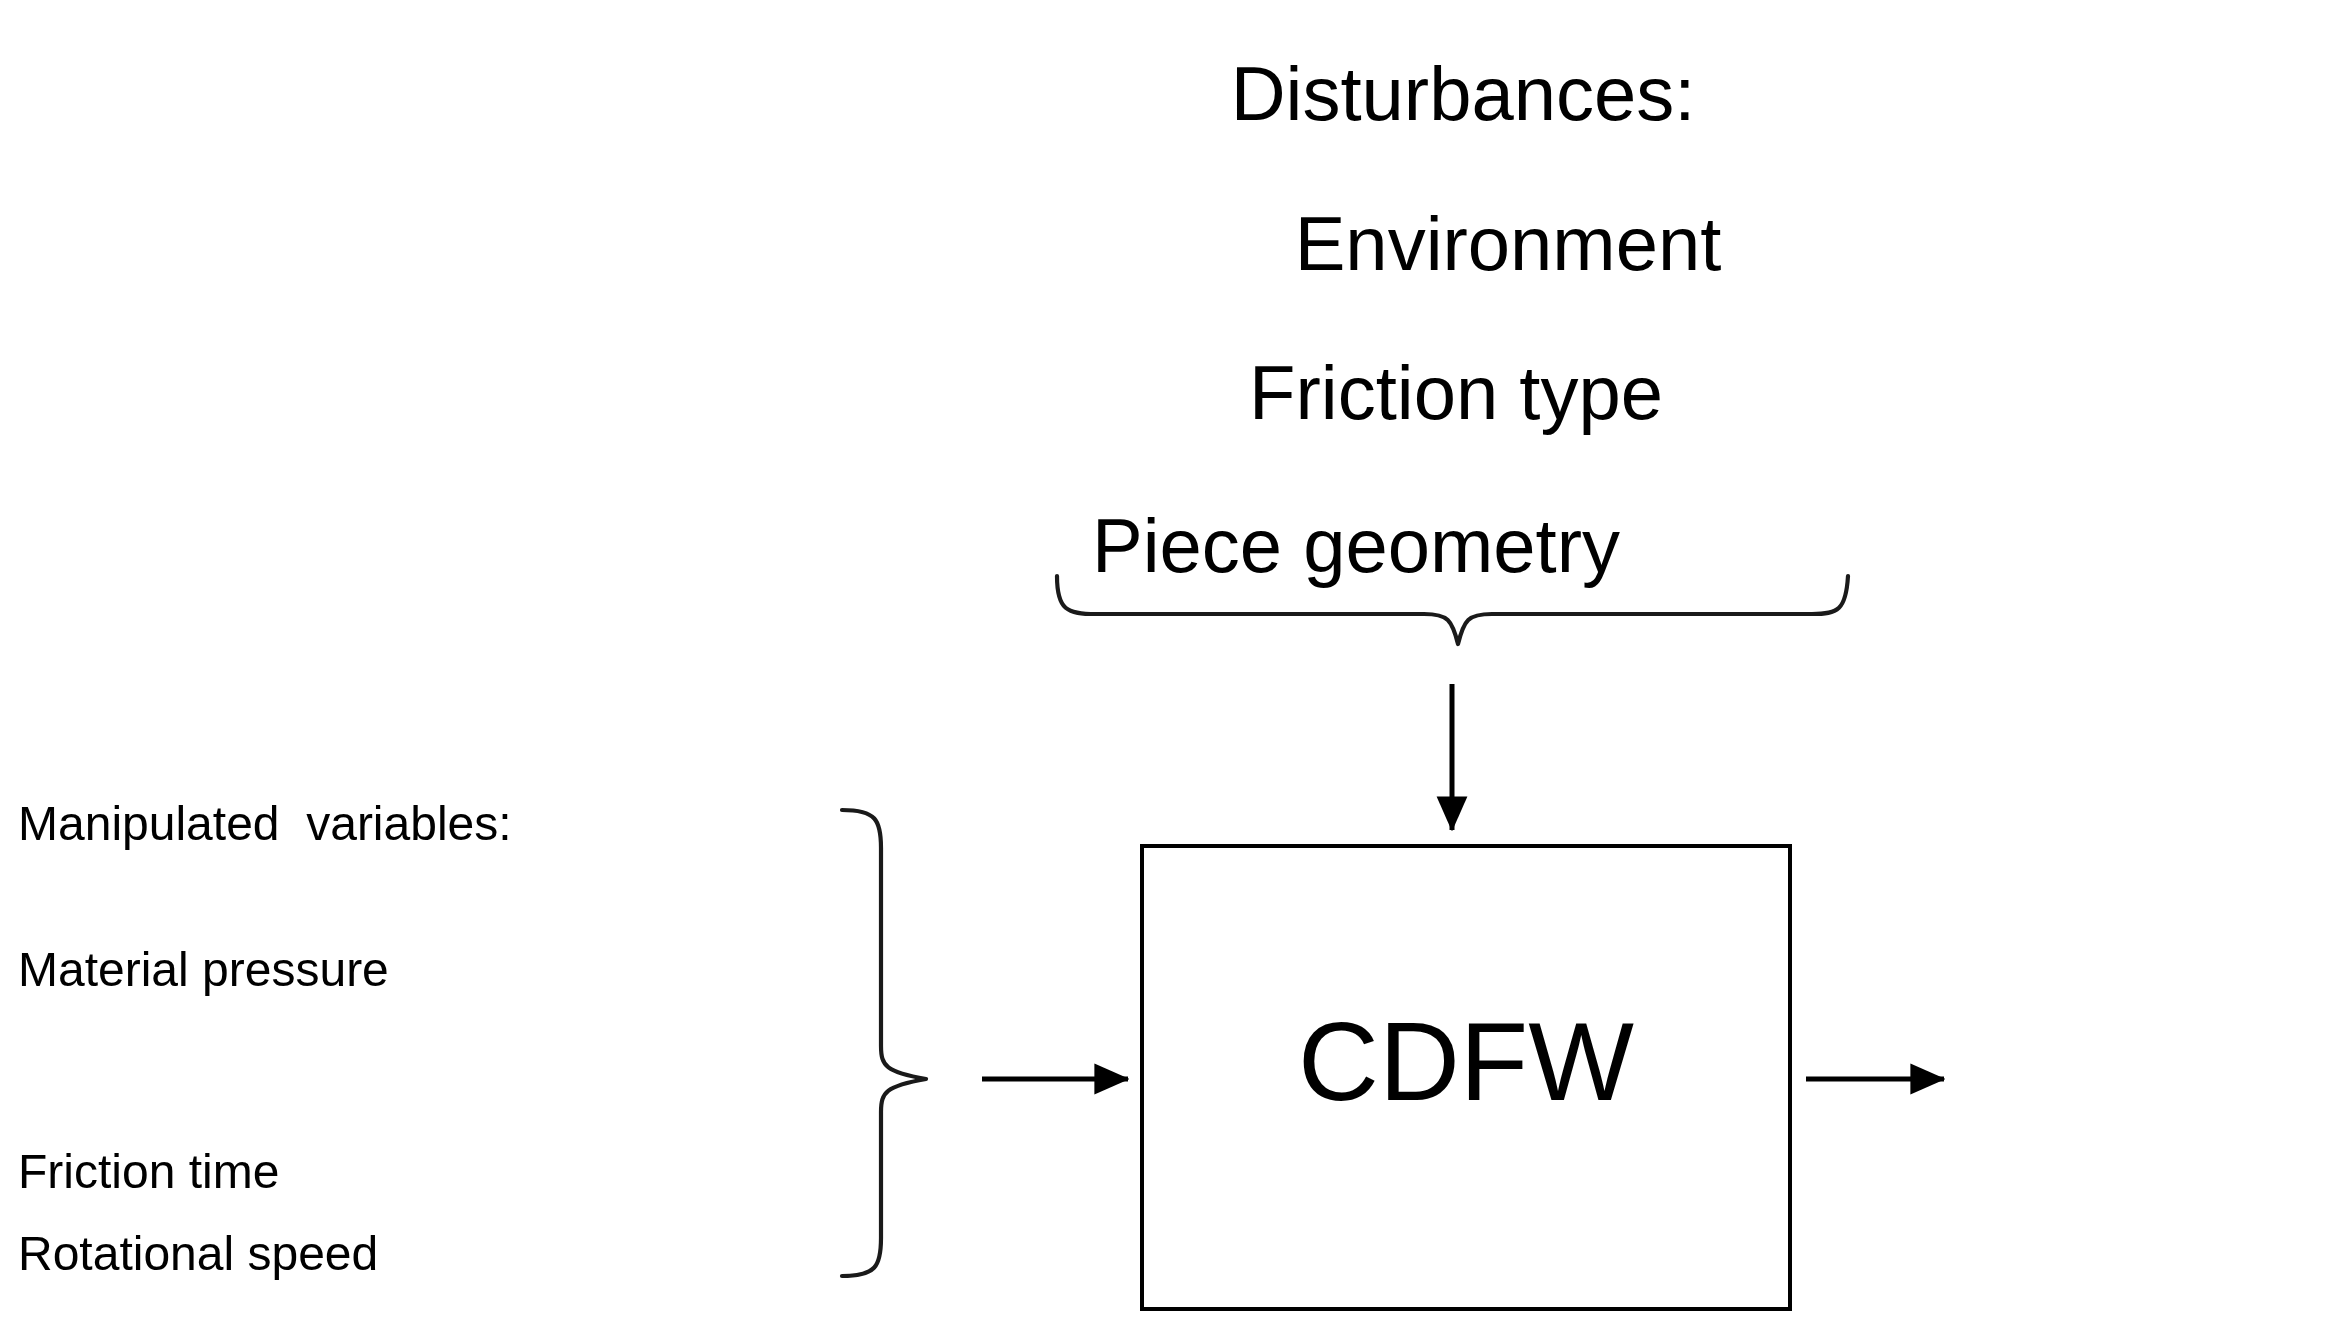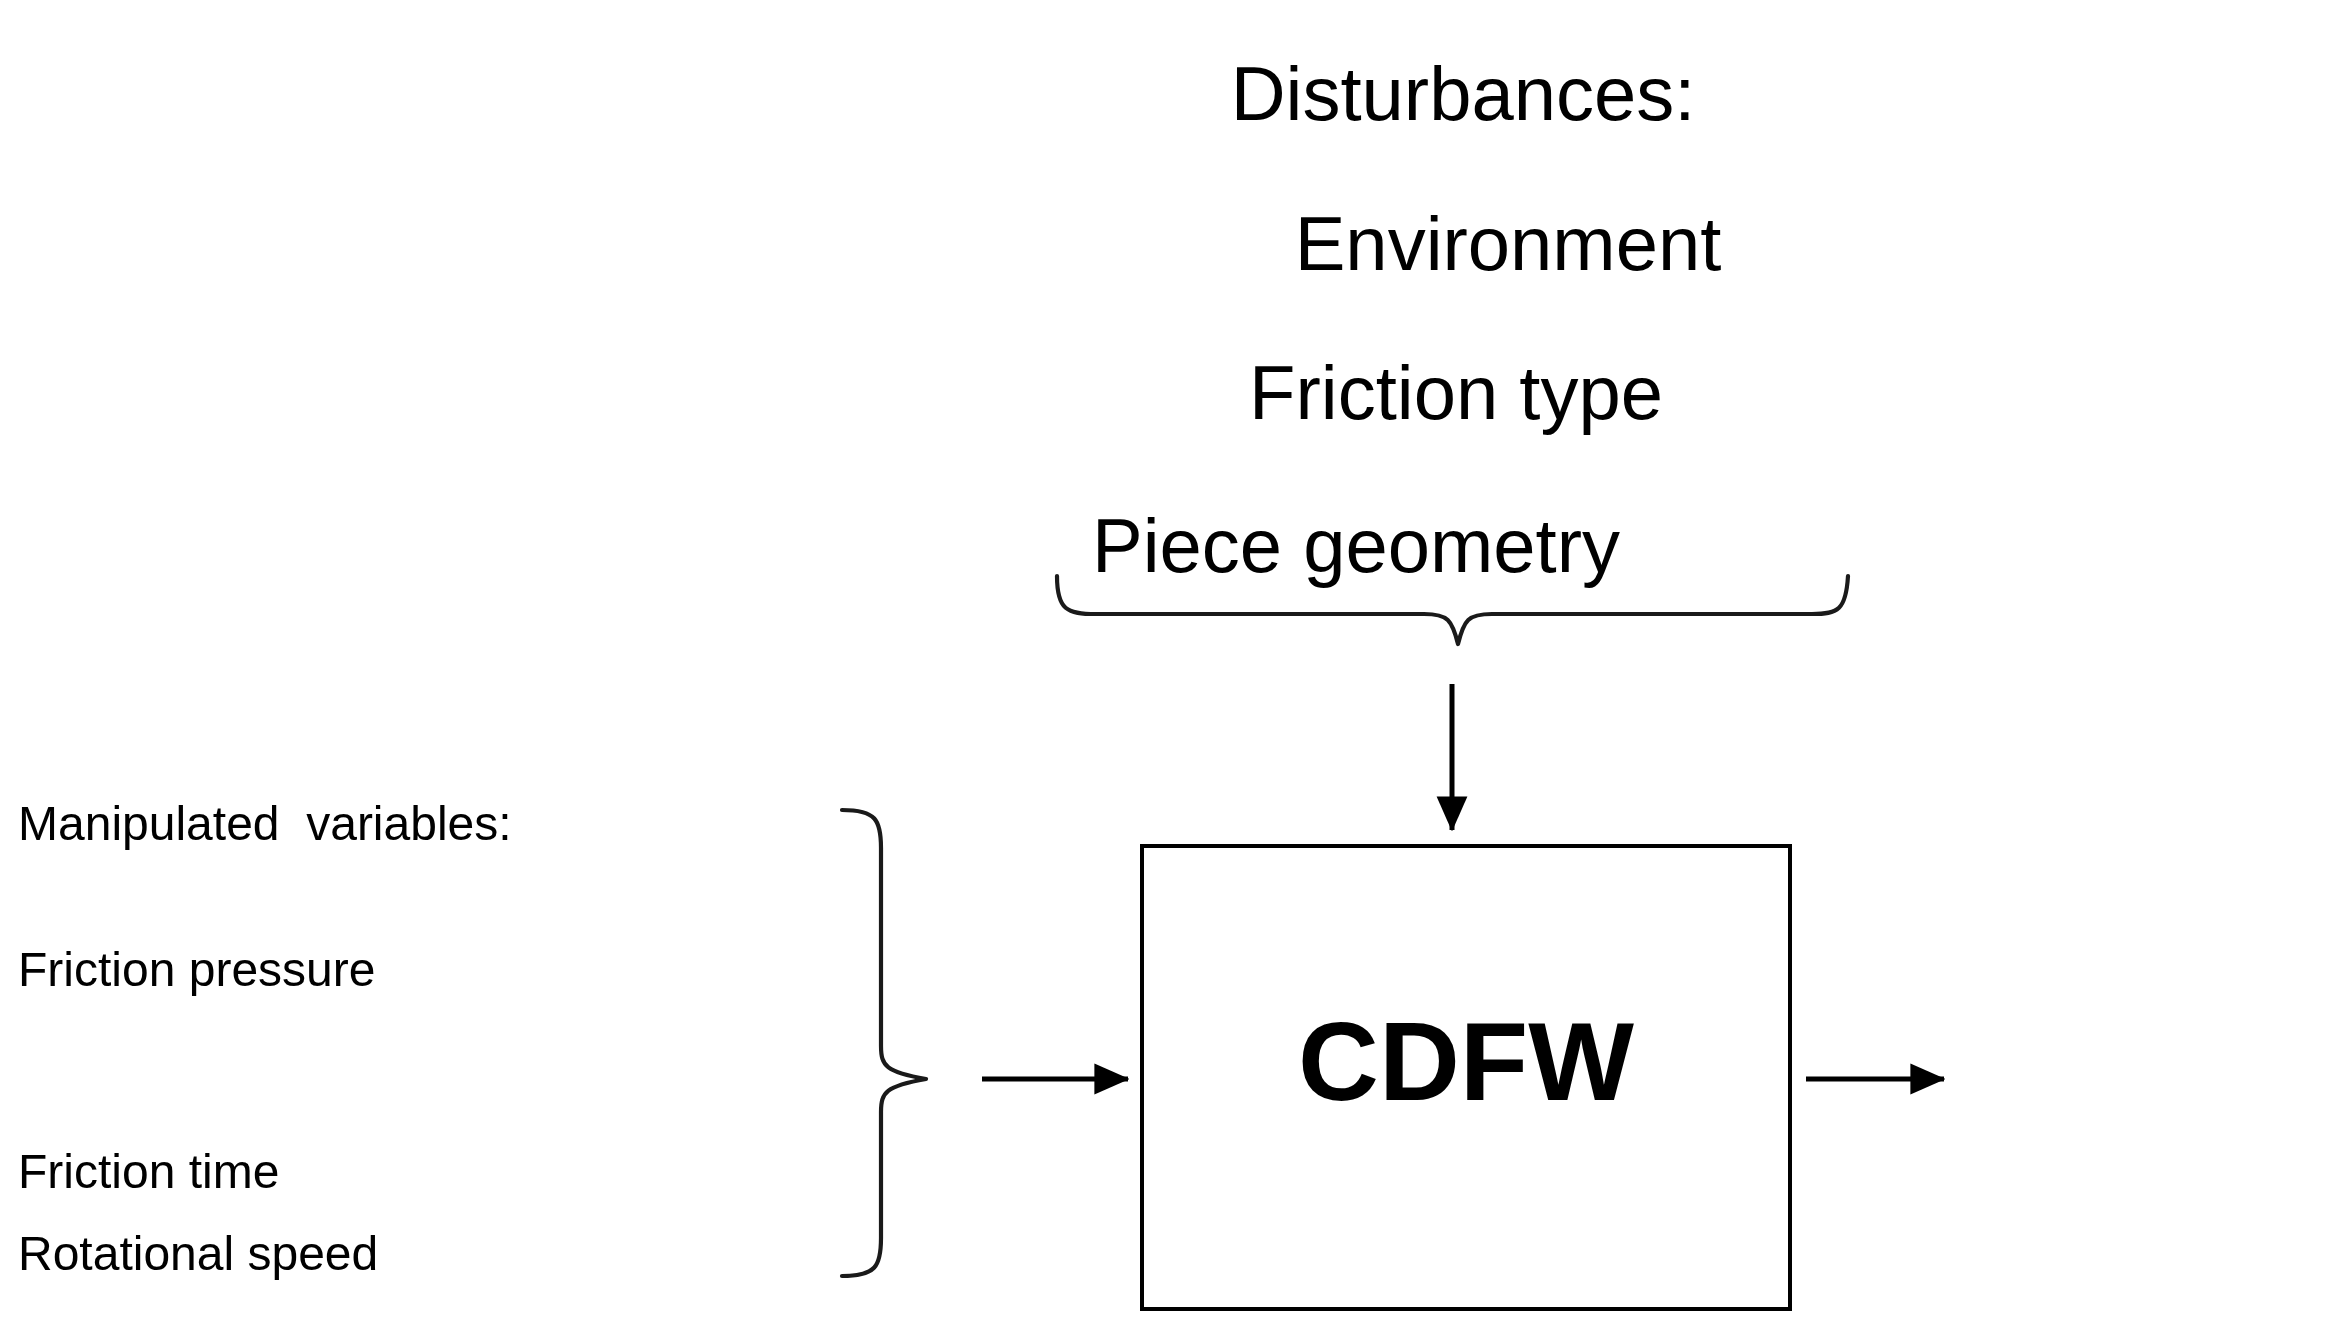--- a/index.html
+++ b/index.html
@@ -61,21 +61,21 @@
     box-sizing: border-box;
     border: 4px solid #000000;
     background: #ffffff;
   }
   #process-label {
     position: absolute;
     left: 1466px;
     top: 958px;
     transform: translateX(-50%);
     font-size: 112px;
-    font-weight: 700;
+    font-weight: 400;
     letter-spacing: 0px;
   }
 
   
   #output-label {
     left: 2018px;
     top: 962px;
     font-size: 76px;
   }
 
@@ -96,21 +96,21 @@
 
   <div>
     <div class="txt dist-line" id="dist-0">Disturbances:</div>
     <div class="txt dist-line" id="dist-1">Environment</div>
     <div class="txt dist-line" id="dist-2">Friction type</div>
     <div class="txt dist-line" id="dist-3">Piece geometry</div>
   </div>
 
   <div>
     <div class="txt mv-line" id="mv-0">Manipulated  variables:</div>
-    <div class="txt mv-line" id="mv-1">Friction pressure</div>
+    <div class="txt mv-line" id="mv-1">Material pressure</div>
     <div class="txt mv-line" id="mv-2">Friction time</div>
     <div class="txt mv-line" id="mv-3">Rotational speed</div>
   </div>
 
   <div id="process-box"></div>
   <div class="txt" id="process-label">CDFW</div>
 
 
   <svg id="vectors" viewBox="0 0 2347 1330" xmlns="http://www.w3.org/2000/svg">
 

